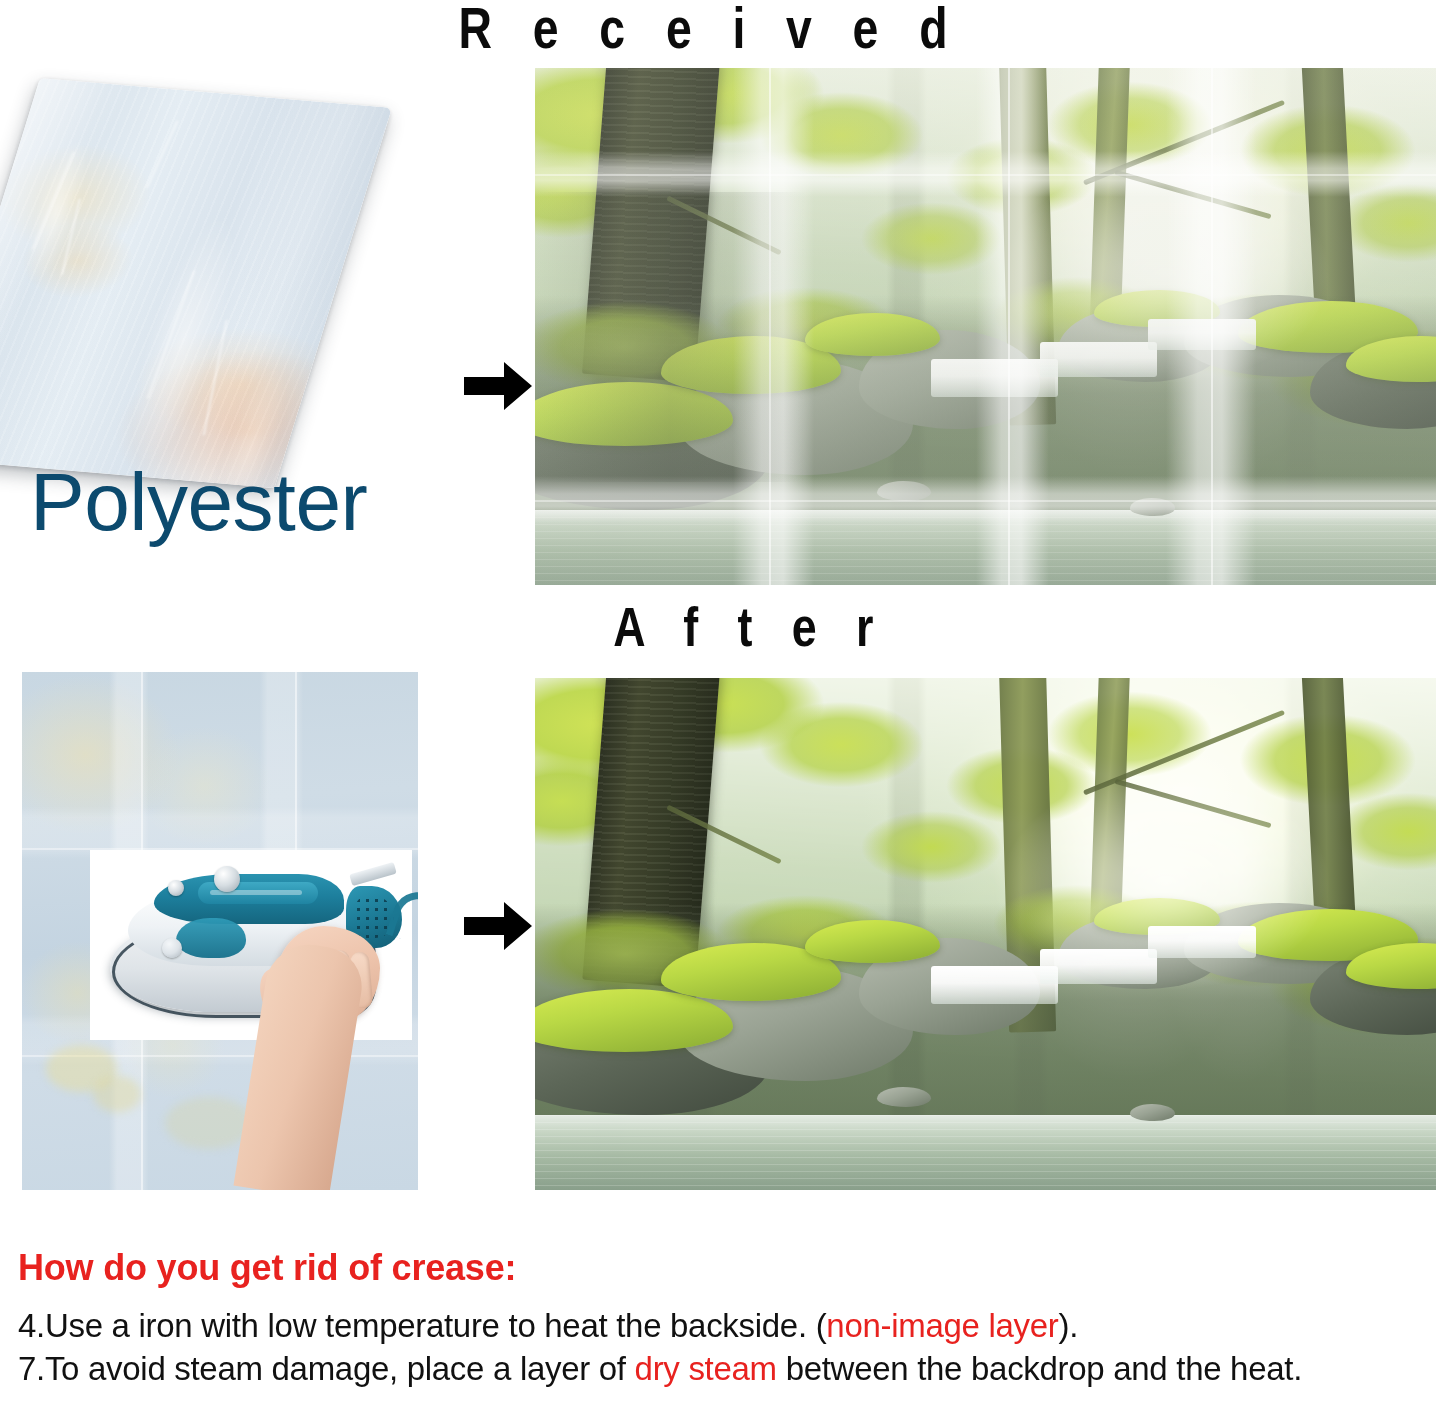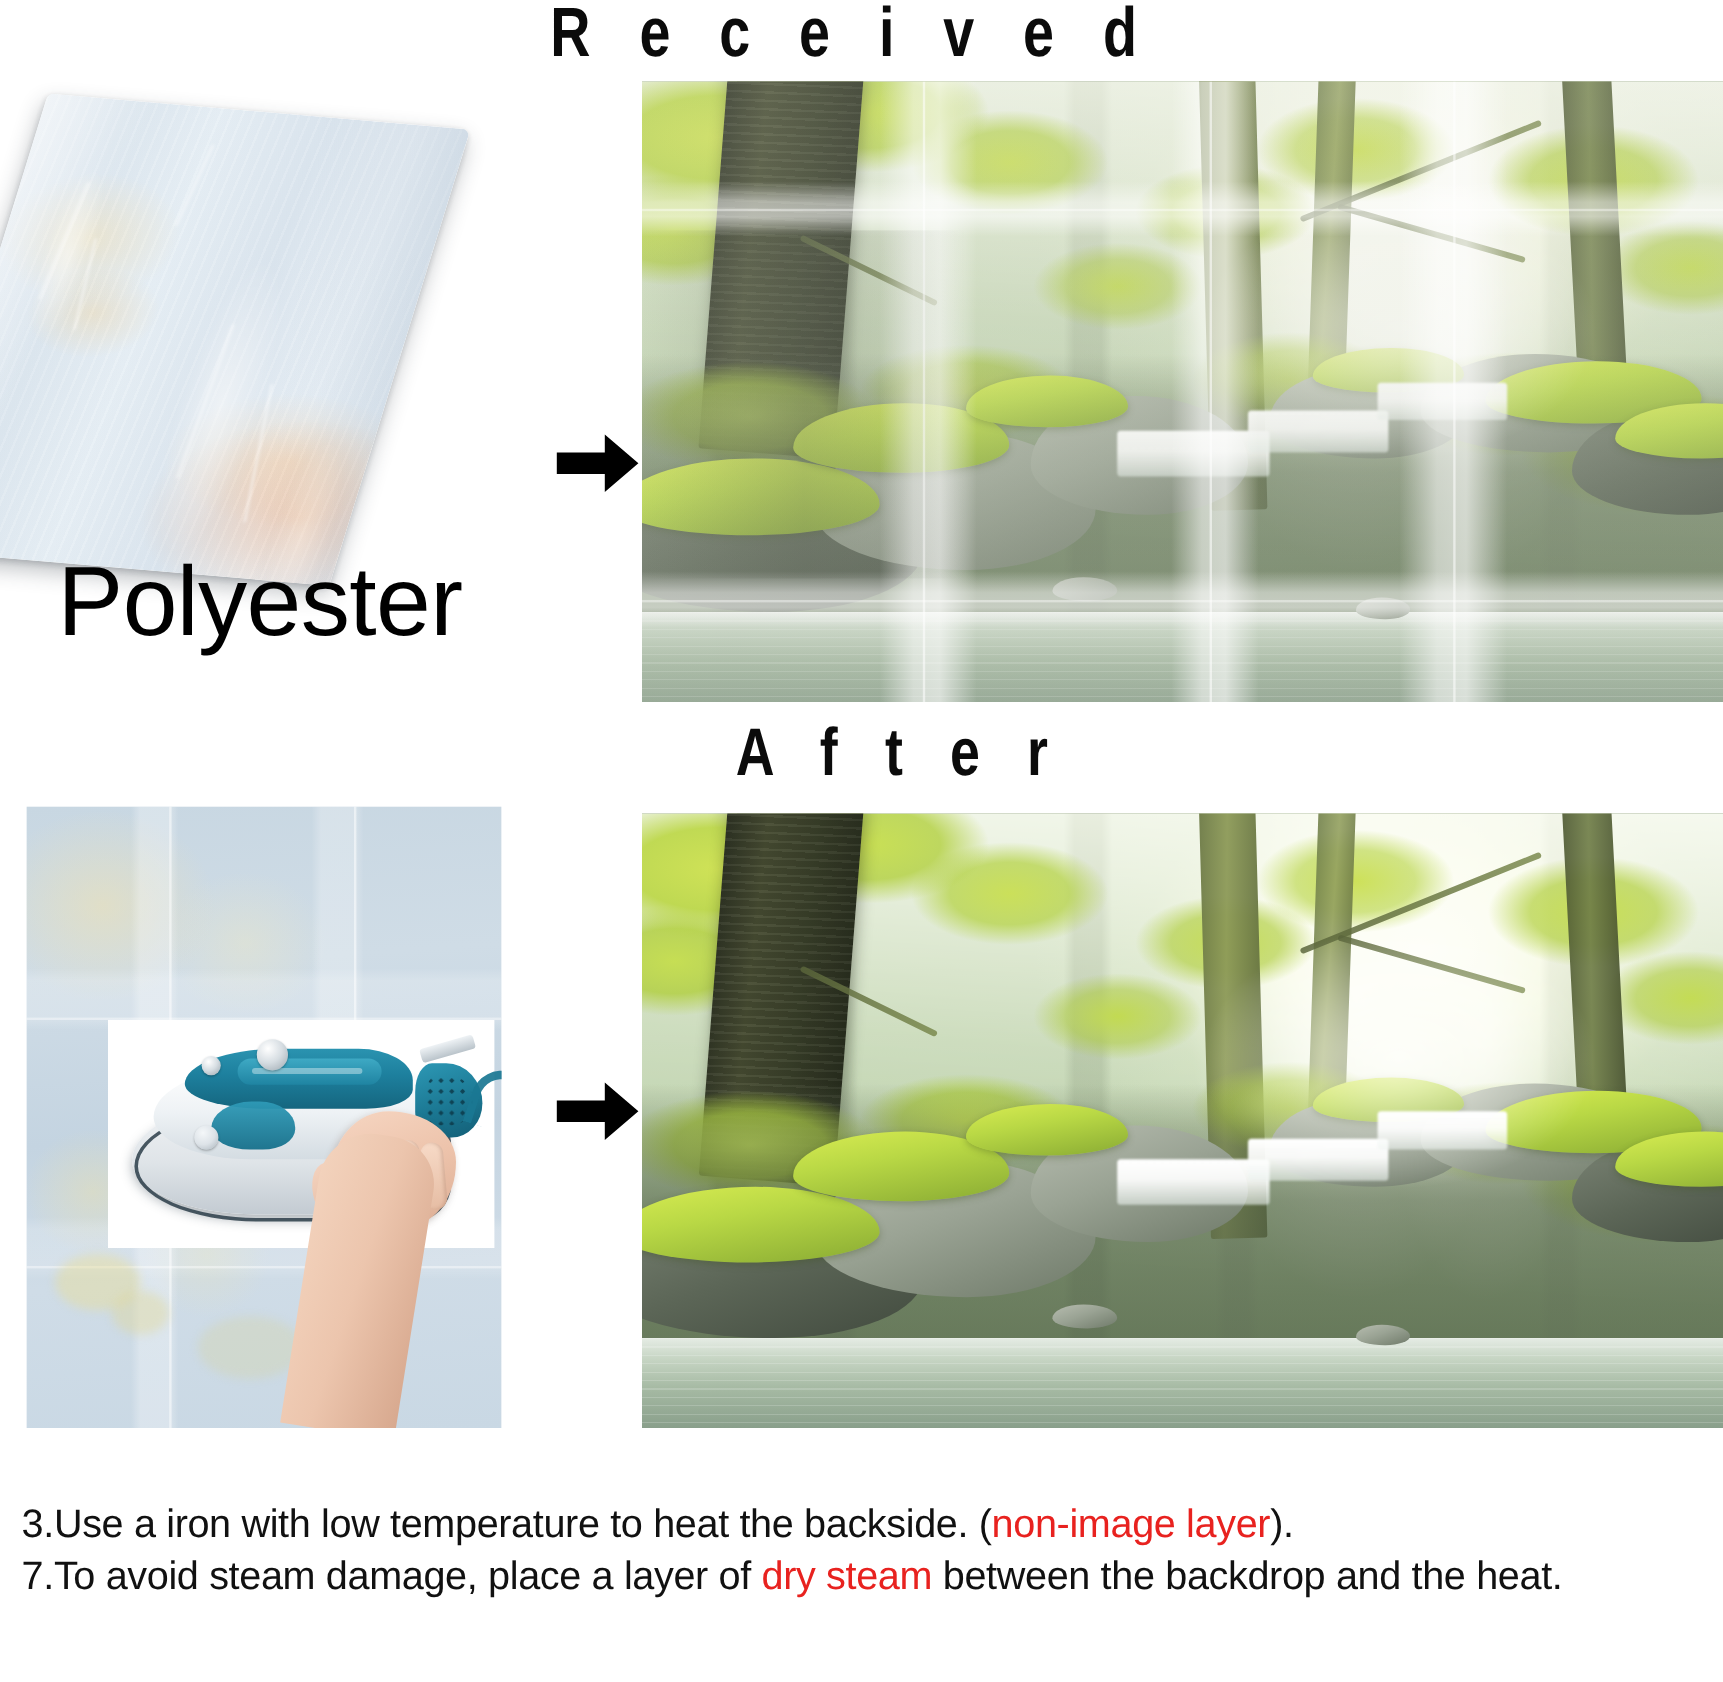--- a/index.html
+++ b/index.html
@@ -21,23 +21,23 @@
     transform:scaleX(0.80);
     transform-origin:center center;
     white-space:nowrap;
     text-align:center;
   }
   #title-received{left:360px;top:-4px;width:700px;font-size:58px;line-height:64px;}
   #title-after{left:470px;top:596px;width:560px;font-size:56px;line-height:62px;}
 
   
   #polyester-label{
-    position:absolute;left:48px;top:458px;
+    position:absolute;left:30px;top:458px;
     font-size:82px;line-height:88px;font-weight:400;
-    color:#000000;letter-spacing:-0.5px;white-space:nowrap;
+    color:#0c4a6e;letter-spacing:-0.5px;white-space:nowrap;
     z-index:6;
   }
 
   
   .arrow{position:absolute;z-index:5;}
   #arrow-received{left:462px;top:358px;width:72px;height:56px;}
   #arrow-after{left:462px;top:898px;width:72px;height:56px;}
   .arrow svg{display:block;width:100%;height:100%;}
 
   
@@ -495,23 +495,24 @@
       <div class="cascade" style="left:56%;top:16%;width:13%;height:12%;"></div>
       <div class="cascade" style="left:68%;top:8%;width:12%;height:11%;"></div>
       <div class="water-pool"></div>
       <div class="rock grey" style="left:38%;top:64%;width:6%;height:7%;"></div>
       <div class="rock grey" style="left:66%;top:70%;width:5%;height:6%;"></div>
     </div>
     <div class="f-glow"></div>
   </div>
 
   <div id="care-block">
+    <div id="care-heading">How do you get rid of crease:</div>
 
     <div class="care-line">
-      <span>3.Use a iron with low temperature to heat the backside. (</span><span class="hl">non-image layer</span><span>).</span>
+      <span>4.Use a iron with low temperature to heat the backside. (</span><span class="hl">non-image layer</span><span>).</span>
     </div>
 
     <div class="care-line">
       <span>7.To avoid steam damage, place a layer of </span><span class="hl">dry steam</span><span> between the backdrop and the heat.</span>
     </div>
   </div>
 
 </div>
 
 </body></html>

